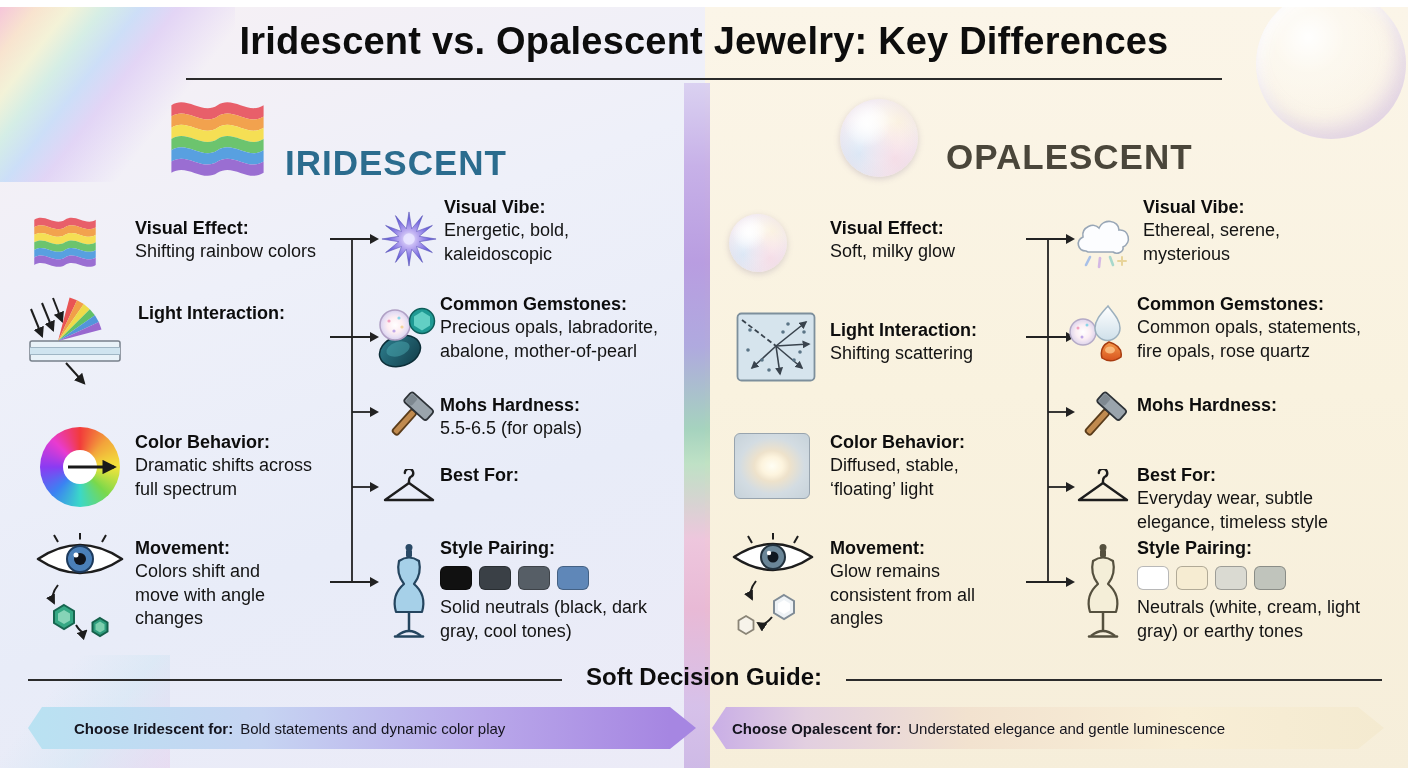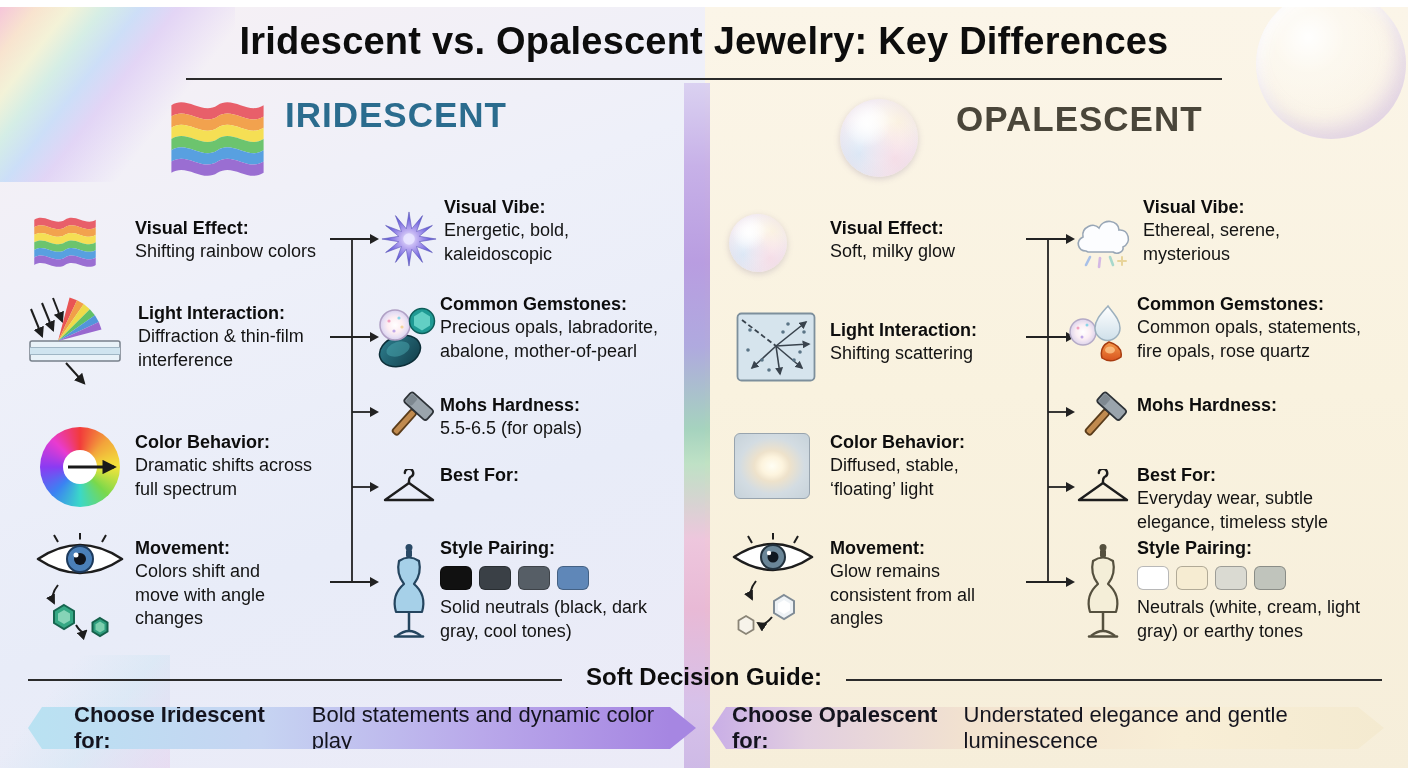--- a/index.html
+++ b/index.html
@@ -18,23 +18,23 @@
       rgba(240,245,180,.45) 19%,rgba(175,235,210,.45) 28%,rgba(165,205,250,.5) 38%,
       rgba(205,180,245,.45) 48%,rgba(255,255,255,0) 68%);}
   .holo-b{left:0;bottom:0;width:170px;height:120px;
     background:linear-gradient(308deg,rgba(230,190,230,.35),rgba(190,225,240,.28) 40%,rgba(255,255,255,0) 70%);}
   .bubble{left:1256px;top:-18px;width:150px;height:150px;border-radius:50%;
     background:radial-gradient(circle at 35% 32%,rgba(255,255,255,.95) 0%,rgba(255,255,255,.35) 25%,
       rgba(250,245,250,.15) 55%,rgba(235,215,240,.35) 78%,rgba(205,185,225,.5) 92%,rgba(240,230,245,.2) 100%);
     box-shadow:inset -6px -10px 18px rgba(190,170,215,.35),inset 6px 8px 14px rgba(255,255,255,.8);}
   .title{top:13px;left:0;width:100%;text-align:center;font-size:38px;font-weight:800;letter-spacing:.2px;color:#0d0d0d;}
   .title-rule{top:71px;left:186px;width:1036px;height:2px;background:#2b2b2b;}
-  .hdr{display:flex;align-items:flex-start;}
+  .hdr{display:flex;align-items:flex-end;}
   .hdr-left{left:170px;top:88px;gap:20px;}
-  .hdr-right{left:840px;top:92px;gap:38px;}
+  .hdr-right{left:840px;top:92px;gap:28px;}
   .hdr-text{font-size:35px;font-weight:800;letter-spacing:1px;}
   .label{font-weight:700;font-size:18px;line-height:1.3;color:#0d0d0d;}
   .desc{font-size:18px;line-height:1.3;color:#131313;}
   .pearl{border-radius:50%;
     background:
       radial-gradient(circle at 35% 32%,rgba(255,255,255,.95) 0%,rgba(255,255,255,0) 32%),
       radial-gradient(circle at 70% 75%,rgba(240,200,215,.55) 0%,rgba(240,200,215,0) 45%),
       radial-gradient(circle at 25% 70%,rgba(190,215,240,.5) 0%,rgba(190,215,240,0) 45%),
       radial-gradient(circle at 75% 30%,rgba(250,235,200,.5) 0%,rgba(250,235,200,0) 40%),
       radial-gradient(circle at 50% 50%,#fdfbfd 40%,#efe6ee 78%,#ddd0e0 100%);
@@ -44,21 +44,21 @@
   .wheel{width:80px;height:80px;border-radius:50%;
     background:conic-gradient(from 0deg,#f23b3b,#f2a43b,#f2e43b,#7ad84b,#3bd8c8,#3b82f2,#8a3bf2,#e83bd0,#f23b3b);}
   .wheel::after{content:"";position:absolute;left:23px;top:23px;width:34px;height:34px;border-radius:50%;background:#fff;}
   .wheel-arrow{position:absolute;left:26px;top:32px;z-index:2;}
   .glowbox{width:74px;height:64px;border-radius:6px;border:1.5px solid #98a4ae;
     background:radial-gradient(ellipse at 50% 50%,#fffef4 0%,#fdf4de 20%,#eee2cb 34%,#d3dce2 62%,#c6d2da 100%);}
   .swatches{display:flex;gap:7px;margin:6px 0 6px 0;}
   .swatch{width:30px;height:22px;border-radius:6px;border:1px solid rgba(0,0,0,.28);display:inline-block;}
   .guide-line{top:672px;height:2px;background:#2b2b2b;}
   .guide-title{top:656px;left:562px;width:284px;text-align:center;font-size:24px;font-weight:700;color:#0d0d0d;}
-  .banner{top:700px;height:42px;display:flex;align-items:center;font-size:22px;color:#14141e;}
+  .banner{top:700px;height:42px;display:flex;align-items:center;font-size:15px;color:#14141e;}
   .banner b{margin-right:7px;font-weight:700;}
   .banner-irid{left:28px;width:668px;padding-left:46px;box-sizing:border-box;
     background:linear-gradient(90deg,#b9e2f2 0%,#c6d4f2 35%,#b9a8ea 68%,#a export686e2 92%);
     background:linear-gradient(90deg,#b9e2f2 0%,#c6d4f2 35%,#b9a8ea 68%,#a686e2 96%);
     clip-path:polygon(0 50%,14px 0,calc(100% - 26px) 0,100% 50%,calc(100% - 26px) 100%,14px 100%);}
   .banner-opal{left:712px;width:672px;padding-left:20px;box-sizing:border-box;
     background:linear-gradient(90deg,#c9aee6 0%,#e2cfe0 14%,#f2e2cf 38%,#f8eed6 70%,#f4ead0 100%);
     clip-path:polygon(0 50%,14px 0,calc(100% - 26px) 0,100% 50%,calc(100% - 26px) 100%,14px 100%);}
 </style>
 </head>
@@ -127,21 +127,20 @@
       <polygon points="30,46 66.9,20.2 70.8,27" fill="#4a8fd8" opacity=".95"></polygon>
       <polygon points="30,46 70.8,27 73.5,34.4" fill="#9460cc" opacity=".95"></polygon>
       <line x1="3" y1="14" x2="14" y2="41" stroke="#1d1d1d" stroke-width="2" marker-end="url(#ahp)"></line>
       <line x1="14" y1="8" x2="25" y2="35" stroke="#1d1d1d" stroke-width="2" marker-end="url(#ahp)"></line>
       <line x1="25" y1="3" x2="34" y2="26" stroke="#1d1d1d" stroke-width="2" marker-end="url(#ahp)"></line>
       <line x1="38" y1="68" x2="56" y2="88" stroke="#1d1d1d" stroke-width="2" marker-end="url(#ahp)"></line>
     </svg>
   </div>
   <div class="abs" style="left:138px;top:295px;width:205px">
     <div class="label">Light Interaction:</div>
-    <div class="desc">Diffraction &amp; thin-film interference</div>
   </div>
 
   <div class="abs wheel" style="left:40px;top:420px">
     <svg class="wheel-arrow" width="58" height="16" viewBox="0 0 58 16">
       <defs>
           <marker id="ahw" viewBox="0 0 10 10" refX="8" refY="5" markerWidth="4.5" markerHeight="4.5" orient="auto">
             <path d="M0,0 L10,5 L0,10 z" fill="#1a1a1a"></path>
           </marker>
         </defs>
       <line x1="2" y1="8" x2="48" y2="8" stroke="#1a1a1a" stroke-width="3.2" marker-end="url(#ahw)"></line>

